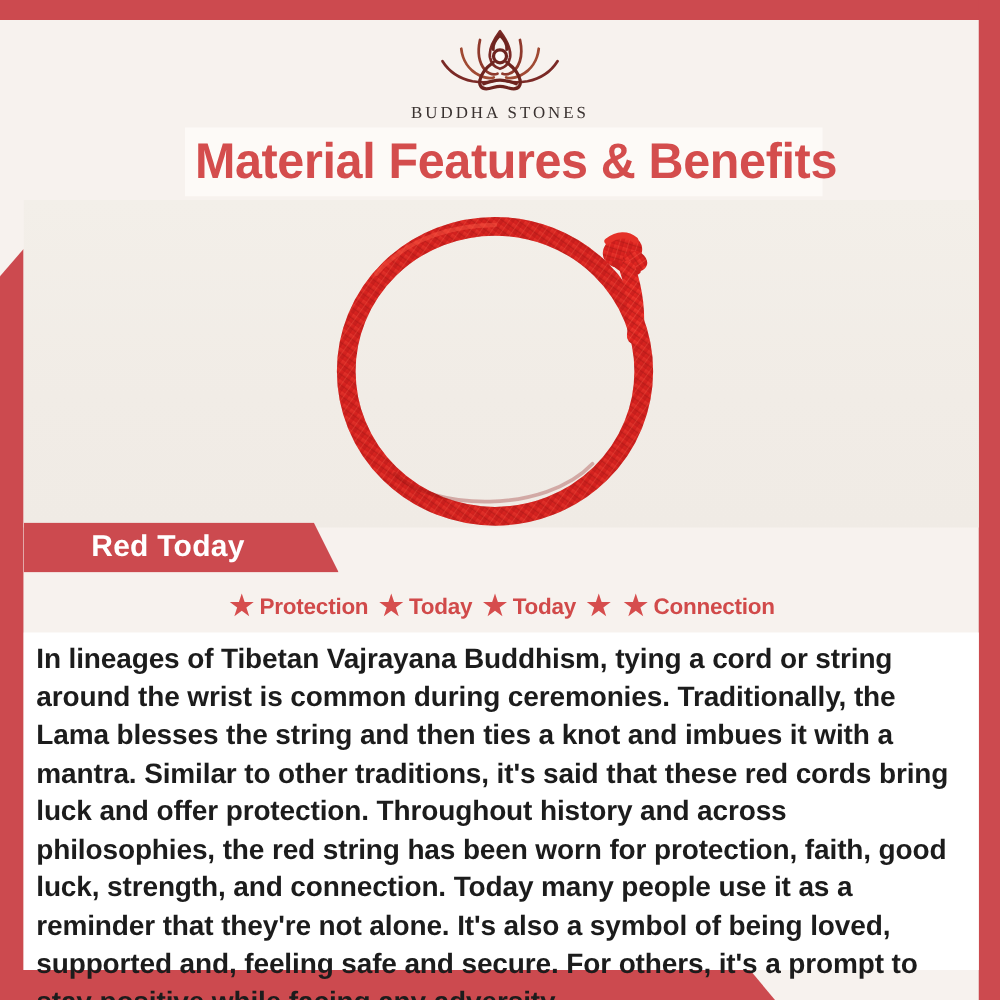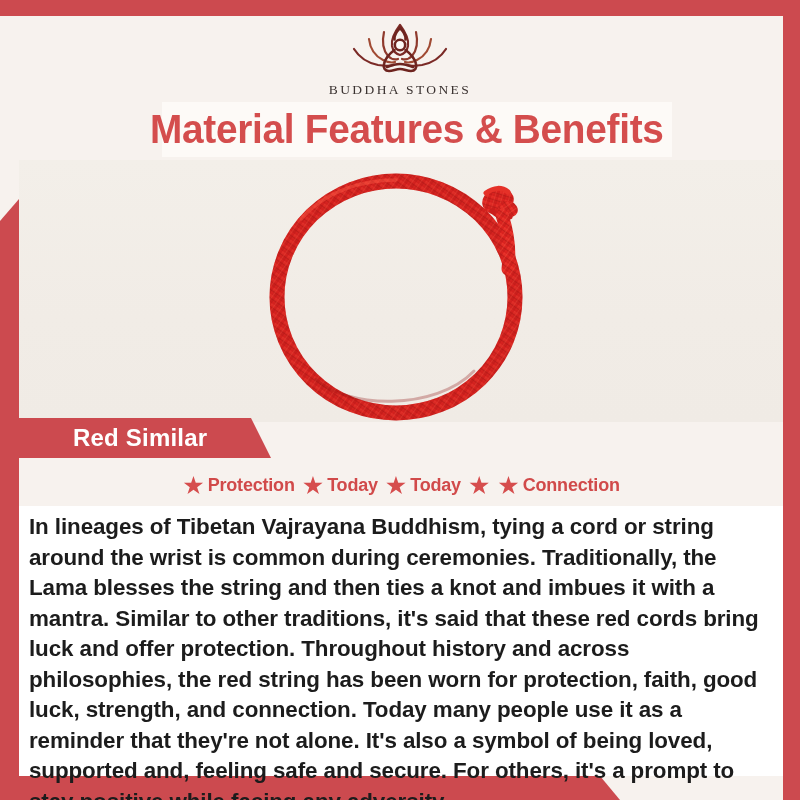--- a/index.html
+++ b/index.html
@@ -80,28 +80,28 @@
     font-family: "Liberation Serif", serif;
     font-size: 13.5px;
     letter-spacing: 2.4px;
     color: #3a3230;
     white-space: nowrap;
   }
 
   
   .title-band {
     position: absolute;
-    left: 162px;
+    left: 148px;
     top: 102px;
     width: 510px;
     height: 55px;
     background: #fdfaf7;
     display: flex;
     align-items: center;
-    justify-content: flex-end;
+    justify-content: flex-start;
   }
   .title-text {
     font-family: "Liberation Sans Narrow", "Liberation Sans", sans-serif;
     font-weight: bold;
     font-size: 40px;
     letter-spacing: -0.3px;
     color: #d44d4d;
     white-space: nowrap;
     transform: scaleX(0.97);
   }
@@ -269,21 +269,21 @@
         <ellipse cx="262" cy="52" rx="10" ry="8" fill="url(#weave)" transform="rotate(20 262 52)"></ellipse>
         <path d="M240 36 C248 30 256 30 262 35" fill="none" stroke="#e53128" stroke-width="5" stroke-linecap="round"></path>
         <path d="M246 54 C253 60 259 62 264 60" fill="none" stroke="#c91f1c" stroke-width="5" stroke-linecap="round"></path>
       </g>
 
       <path d="M256 58 C262 76 264 96 262 112" fill="none" stroke="url(#weave)" stroke-width="13" stroke-linecap="round"></path>
     </svg>
   </div>
 
   <div class="ribbon">
-    <span class="ribbon-label">Red Similar</span>
+    <span class="ribbon-label">Red Today</span>
   </div>
 
   <div class="features">
     <div class="feature">
       <span class="star">★</span>
       <span class="fname">Protection</span>
     </div>
     <div class="feature">
       <span class="star">★</span>
       <span class="fname">Today</span>

